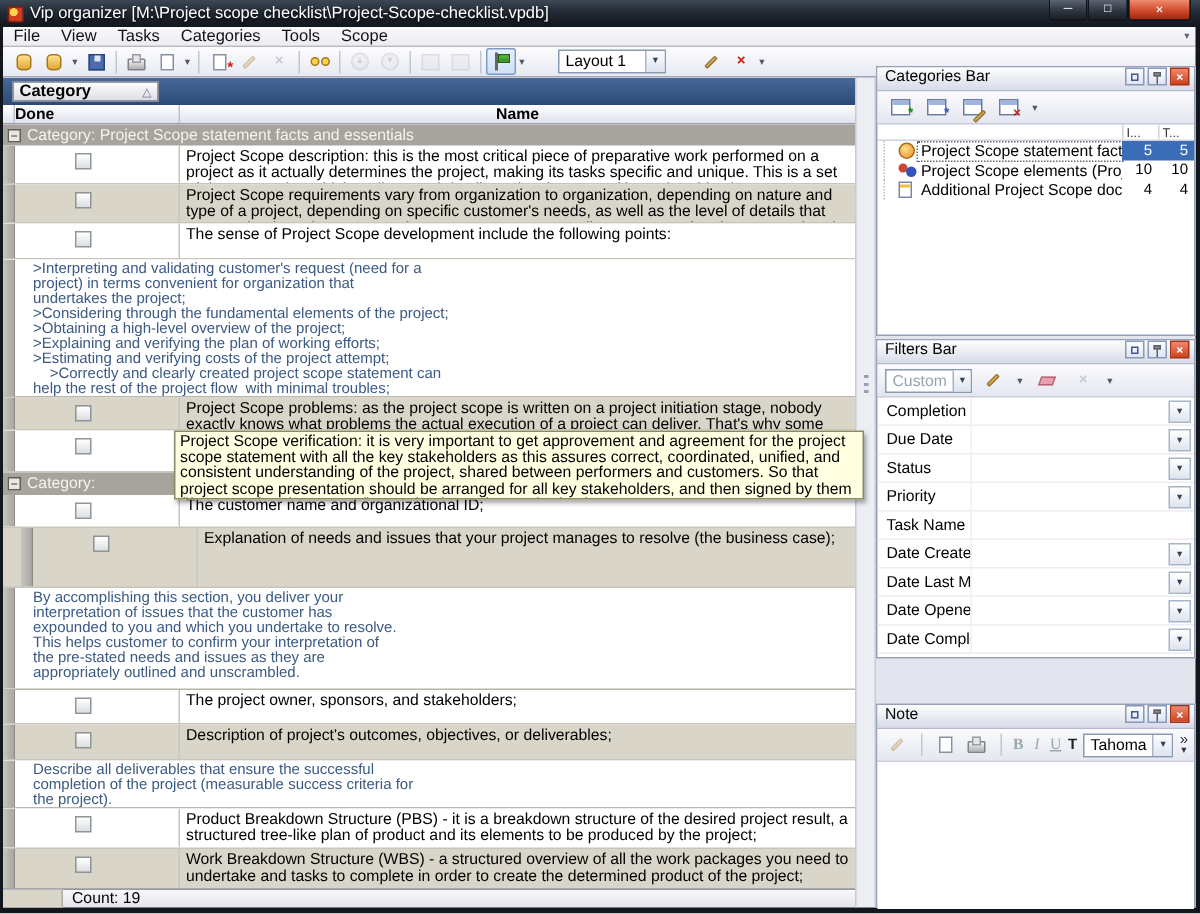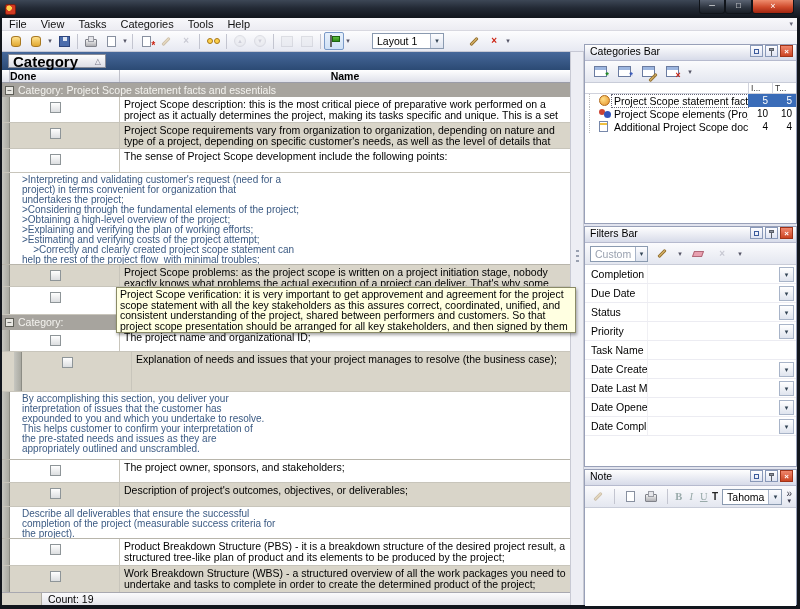--- a/index.html
+++ b/index.html
@@ -55,21 +55,21 @@
   .combo .val { font-size:10.5px; line-height:14px; padding:0 4px; }
   .combo .cbtn { width:13px; border-left:1px solid #a8b4c8; background:linear-gradient(#fdfdff,#dde3ef); font-size:7px; color:#345; text-align:center; line-height:14px; }
   .layout-combo { width:72px; margin:0 20px; }
   .layout-combo .val { flex:1; }
 
   
   .grid { position:absolute; left:2px; top:52px; width:568px; height:540px; background:#fff; }
   .groupbar { height:18px; background:linear-gradient(#46689a,#2b4a74); padding:2px 0 0 6px; }
   .groupbtn { width:98px; height:14px; background:linear-gradient(#fdfdfd,#dddee6); border:1px solid #888c98;
     display:flex; align-items:center; padding:0 4px; }
-  .groupbtn .gl { font-size:15px; font-weight:bold; }
+  .groupbtn .gl { font-size:11px; font-weight:bold; }
   .groupbtn .sort { margin-left:auto; font-size:8px; color:#778; }
   .gheader { height:13px; display:flex; background:linear-gradient(#ffffff,#dfe1ea); border-bottom:1px solid #9a9ca8; font-size:10.5px; font-weight:bold; }
   .gh-strip { width:8px; border-right:1px solid #c0c1ca; }
   .gh-done { width:110px; border-right:1px solid #c0c1ca; text-align:left; line-height:12px; }
   .gh-name { flex:1; text-align:center; line-height:12px; }
   .grid-rows { position:relative; height:509px; overflow:hidden; }
   .grow { display:flex; border-bottom:1px solid #c8c5bb; background:#fff; overflow:hidden; }
   .grow.tan { background:#d9d5c9; }
   .rstrip { width:8px; background:linear-gradient(to right,#c6c6c0,#a9a9a1); border-right:1px solid #8c8c84; flex:none; }
   .cell-done { width:110px; border-right:1px solid #c8c5bb; display:flex; align-items:flex-start; justify-content:center; padding-top:5px; flex:none; }
@@ -154,34 +154,35 @@
   .ovf { margin-left:auto; margin-right:4px; font-size:10px; color:#334; display:flex; flex-direction:column; align-items:center; line-height:7px; }
   .note-edit { height:98px; background:#fff; }
 </style>
 </head>
 <body>
 
 <div class="window">
 
   <div class="titlebar">
     <span class="app-icon"></span>
+    <span class="title-text">Vip organizer [M:\Project scope checklist\Project-Scope-checklist.vpdb]</span>
     <div class="winbtns">
       <span class="wbtn min">─</span>
       <span class="wbtn max">□</span>
       <span class="wbtn close">×</span>
     </div>
   </div>
 
   <div class="menubar">
     <span class="menu-item">File</span>
     <span class="menu-item">View</span>
     <span class="menu-item">Tasks</span>
     <span class="menu-item">Categories</span>
     <span class="menu-item">Tools</span>
-    <span class="menu-item">Help</span>
+    <span class="menu-item">Scope</span>
     <span class="menu-caret">▾</span>
   </div>
 
   <div class="toolbar">
     <span class="tbtn">
         <i class="icon-db"></i>
       </span>
     <span class="tbtn">
         <i class="icon-db"></i>
       </span>
@@ -316,21 +317,21 @@
   </div>
         <div class="ggroup" style="height: 15px;">
     <span class="collapse-box">−</span>
     <span class="grp-label">Category:</span>
   </div>
         <div class="grow" style="height: 22px;">
     <div class="rstrip"></div>
     <div class="cell-done">
             <span class="cbx"></span>
           </div>
-    <div class="cell-text">The project name and organizational ID;</div>
+    <div class="cell-text">The customer name and organizational ID;</div>
   </div>
         <div class="grow tan" style="height: 40px; padding-left: 12px;">
     <div class="rstrip"></div>
     <div class="cell-done">
             <span class="cbx"></span>
           </div>
     <div class="cell-text">Explanation of needs and issues that your project manages to resolve (the business case);</div>
   </div>
         <div class="gnote" style="height: 68px;">
     <div class="rstrip"></div>
@@ -462,21 +463,21 @@
     <span class="ci-ico">
               <i class="cat-ico2"></i>
             </span>
     <span class="ci-label">Additional Project Scope documentation (can be stron</span>
     <span class="ci-c1">4</span>
     <span class="ci-c2">4</span>
   </div>
         </div>
     </div>
 
-    <div class="panel" style="top:182px;height:241px;">
+    <div class="panel" style="top:182px;height:213px;">
       <div class="p-title">
         <span>Filters Bar</span>
         <span class="p-btns">
           <span class="pbtn">
               <i class="sqr"></i>
             </span>
           <span class="pbtn">
               <span class="pin-icon">
                 <i class="head"></i>
                 <i class="needle"></i>

